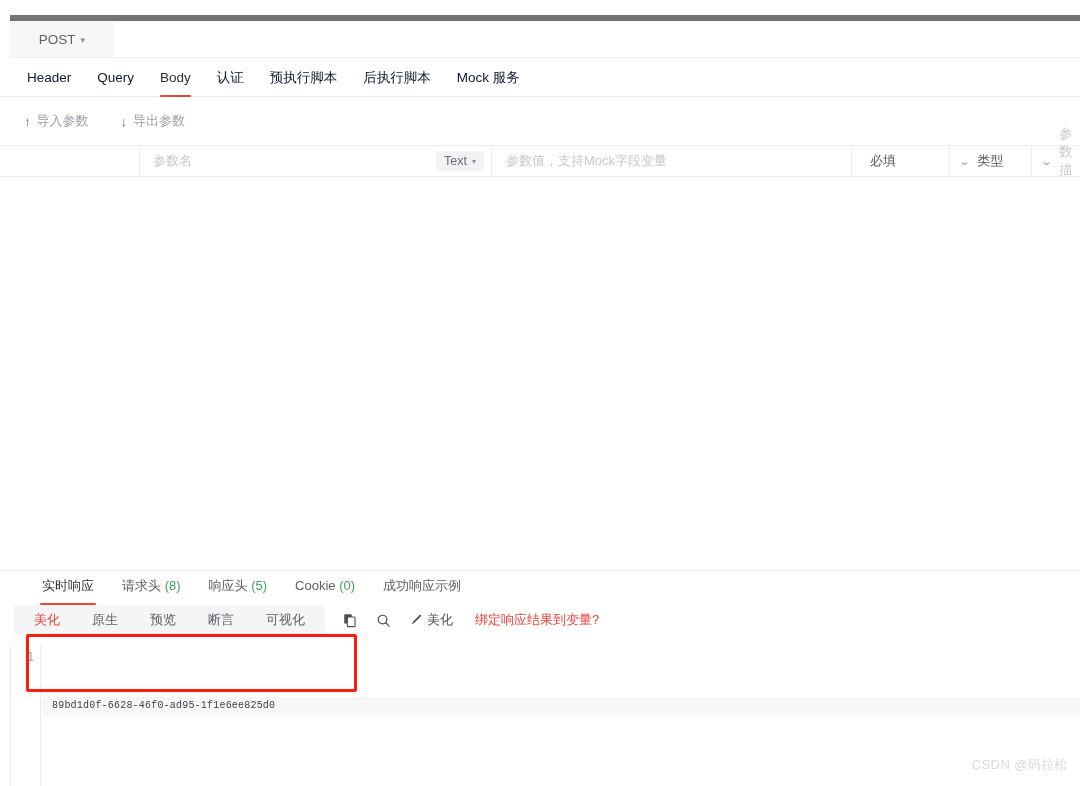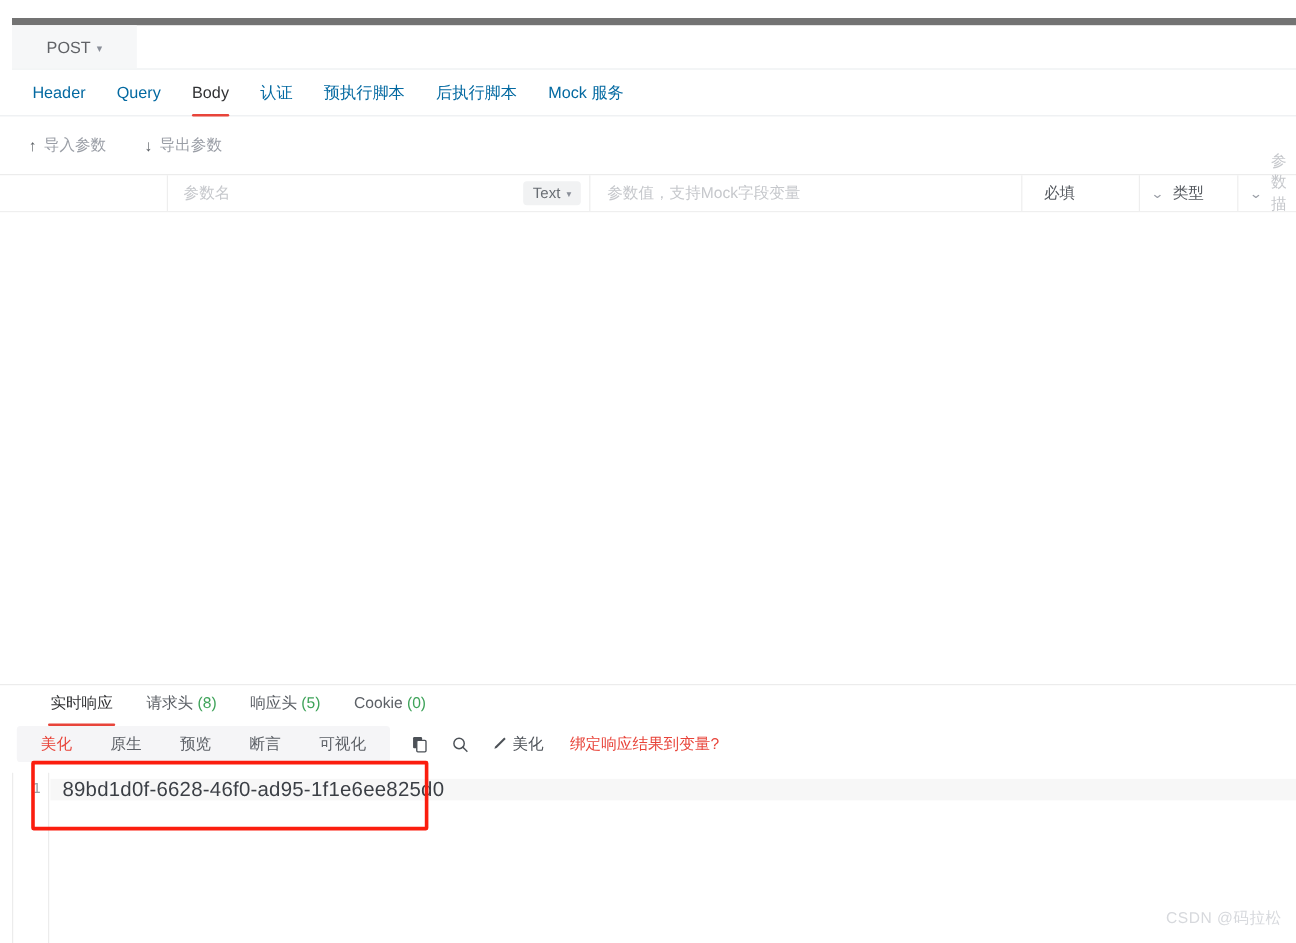--- a/index.html
+++ b/index.html
@@ -76,21 +76,21 @@
     align-items: flex-start;
     padding-left: 14px;
     box-sizing: border-box;
   }
   .mtab {
     position: relative;
     padding: 0 13px;
     height: 32px;
     line-height: 28px;
     font-size: 13.5px;
-    color: #0369a1;
+    color: #0f172a;
     cursor: pointer;
     white-space: nowrap;
   }
   .mtab.active { color: #303133; }
   .mtab.active::after {
     content: "";
     position: absolute;
     left: 13px;
     right: 13px;
     bottom: -1px;
@@ -317,24 +317,25 @@
     top: 0;
     right: 0;
     top: 0;
     padding-top: 5px;
   }
   .codeline {
     height: 18px;
     line-height: 18px;
     background: #f7f7f7;
     padding-left: 10px;
-    font-family: Liberation Sans, sans-serif;
-    font-size: 17px;
+    font-family: Liberation Mono, monospace;
+    font-size: 10px;
     color: #3b3f45;
     letter-spacing: 0.2px;
+    margin-top: 48px;
   }
 
   
   .redbox {
     position: absolute;
     left: 26px;
     top: 634px;
     width: 331px;
     height: 58px;
     border: 3px solid #fb1d0e;
@@ -423,20 +424,23 @@
       <span class="cnt">(8)</span>
     </div>
     <div class="rtab">
       <span>响应头</span>
       <span class="cnt">(5)</span>
     </div>
     <div class="rtab">
       <span>Cookie</span>
       <span class="cnt">(0)</span>
     </div>
+    <div class="rtab">
+      <span>成功响应示例</span>
+    </div>
   </div>
 
   <div class="respbar">
     <div class="viewgroup">
       <div class="vtab active"><span>美化</span></div>
       <div class="vtab"><span>原生</span></div>
       <div class="vtab"><span>预览</span></div>
       <div class="vtab"><span>断言</span></div>
       <div class="vtab"><span>可视化</span></div>
     </div>

